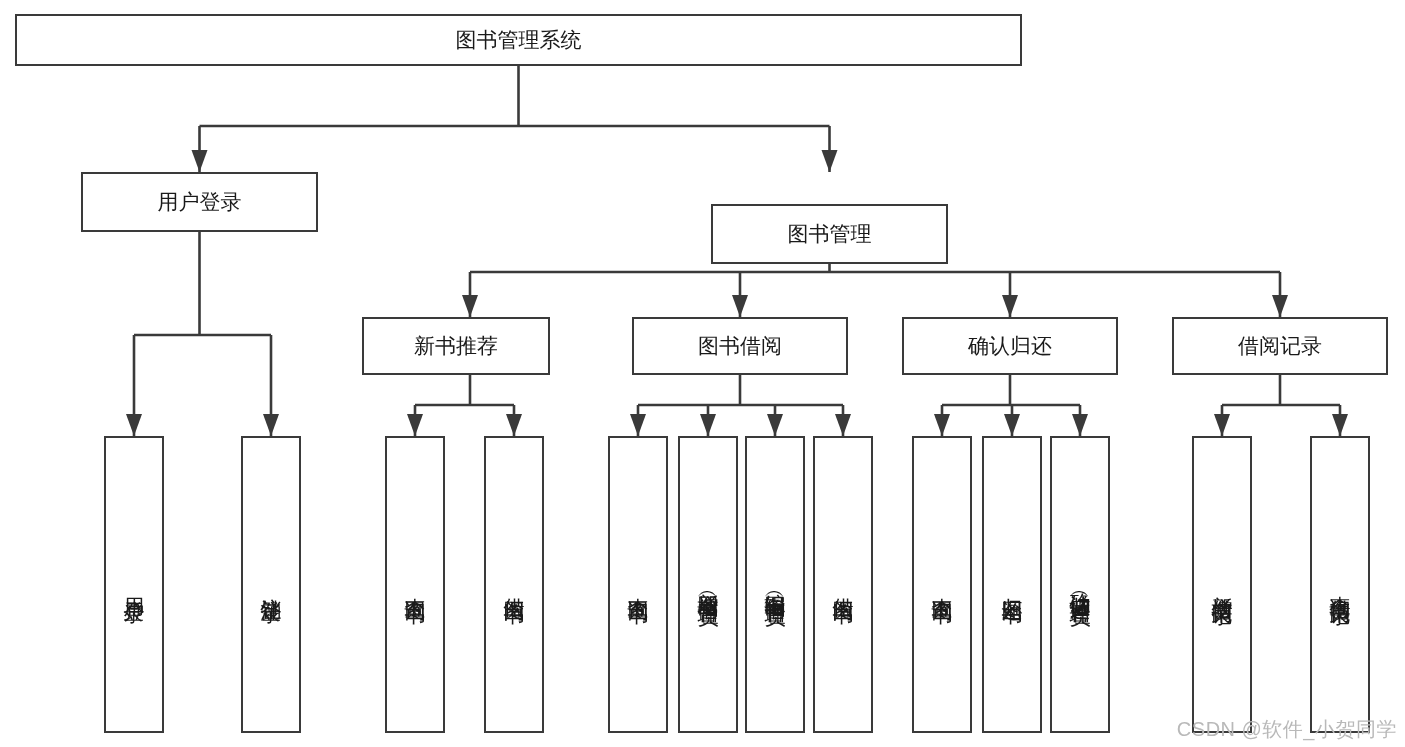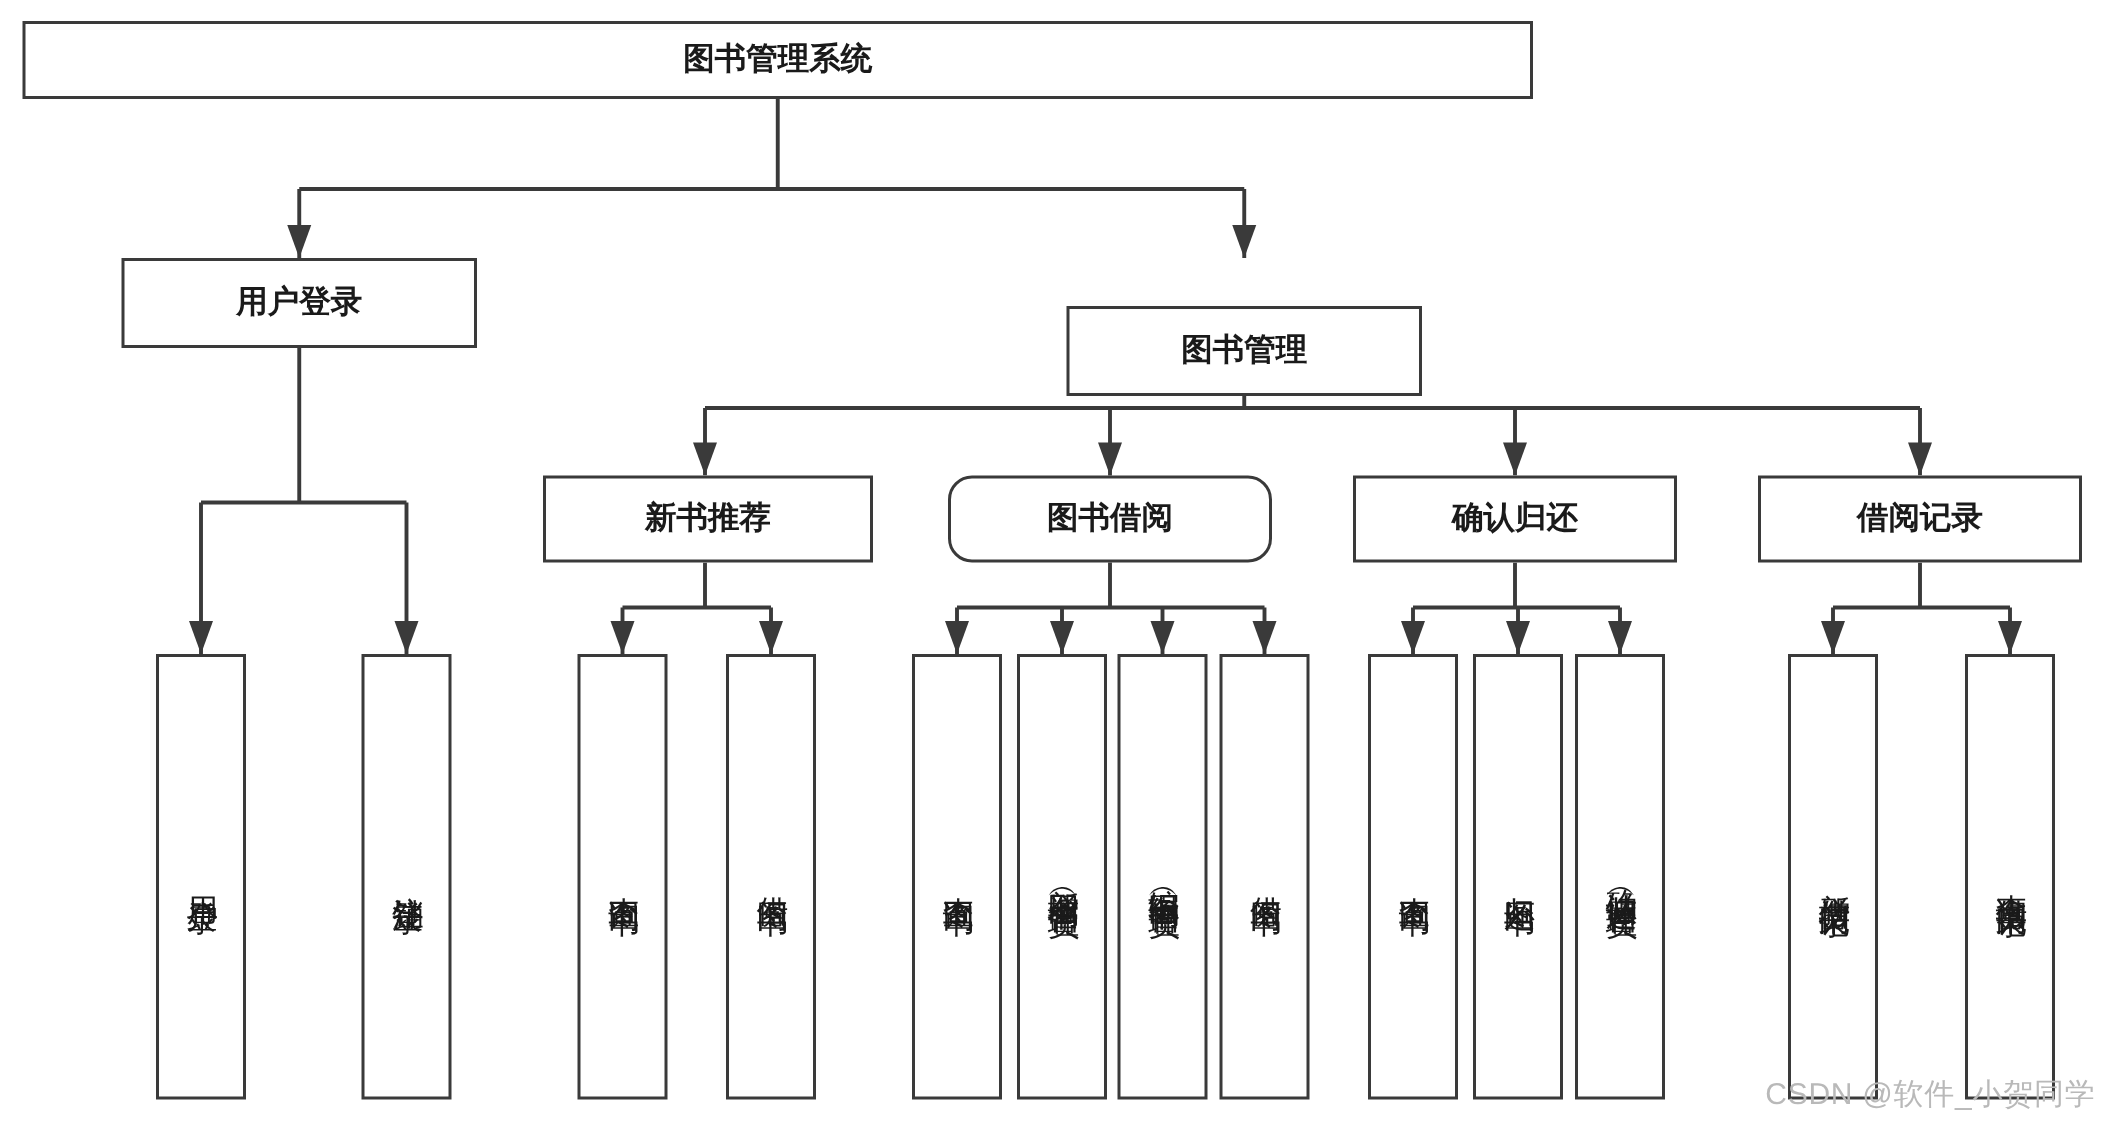--- a/index.html
+++ b/index.html
@@ -2,21 +2,21 @@
 <html><head>
 <meta charset="utf-8">
 <style>
   html,body{margin:0;padding:0;background:#ffffff;}
   body{font-family:"Liberation Sans","DejaVu Sans",sans-serif;}
   #stage{position:relative;width:1405px;height:747px;background:#ffffff;overflow:hidden;}
   #wires{position:absolute;left:0;top:0;width:1405px;height:747px;}
   .node{position:absolute;box-sizing:border-box;background:#ffffff;
         border:2px solid #3a3a3a;display:flex;align-items:center;justify-content:center;}
   .node .lbl{color:#1a1a1a;line-height:1.18;text-align:center;white-space:pre;}
-  .h .lbl{font-size:21px;font-weight:bold;}
+  .h .lbl{font-size:21px;}
   .v{writing-mode:vertical-rl;text-orientation:upright;}
   .v .lbl{writing-mode:vertical-rl;text-orientation:upright;font-size:21px;letter-spacing:2px;
           line-height:1.05;white-space:nowrap;}
   .wm{position:absolute;right:8px;bottom:4px;font-size:20px;color:#b9b9b9;
       letter-spacing:.5px;white-space:nowrap;}
 </style>
 </head>
 <body>
 
 <div id="stage">
@@ -77,24 +77,24 @@
   <div id="nodes">
       <div class="node h" style="left: 15px; top: 14px; width: 1007px; height: 52px;">
         <span class="lbl">图书管理系统</span>
       </div>
       <div class="node h" style="left: 81px; top: 172px; width: 237px; height: 60px;">
         <span class="lbl">用户登录</span>
       </div>
       <div class="node h" style="left: 711px; top: 172px; width: 237px; height: 60px; margin-top: 32px;">
         <span class="lbl">图书管理</span>
       </div>
-      <div class="node h" style="left: 362px; top: 317px; width: 220px; height: 58px;">
+      <div class="node h" style="left: 362px; top: 317px; width: 188px; height: 58px;">
         <span class="lbl">新书推荐</span>
       </div>
-      <div class="node h" style="left: 632px; top: 317px; width: 216px; height: 58px; border-radius: 16px;">
+      <div class="node h" style="left: 632px; top: 317px; width: 216px; height: 58px;">
         <span class="lbl">图书借阅</span>
       </div>
       <div class="node h" style="left: 902px; top: 317px; width: 216px; height: 58px;">
         <span class="lbl">确认归还</span>
       </div>
       <div class="node h" style="left: 1172px; top: 317px; width: 216px; height: 58px;">
         <span class="lbl">借阅记录</span>
       </div>
       <div class="node v" style="left: 104px; top: 436px; width: 60px; height: 297px;">
         <span class="lbl">用户登录</span>

